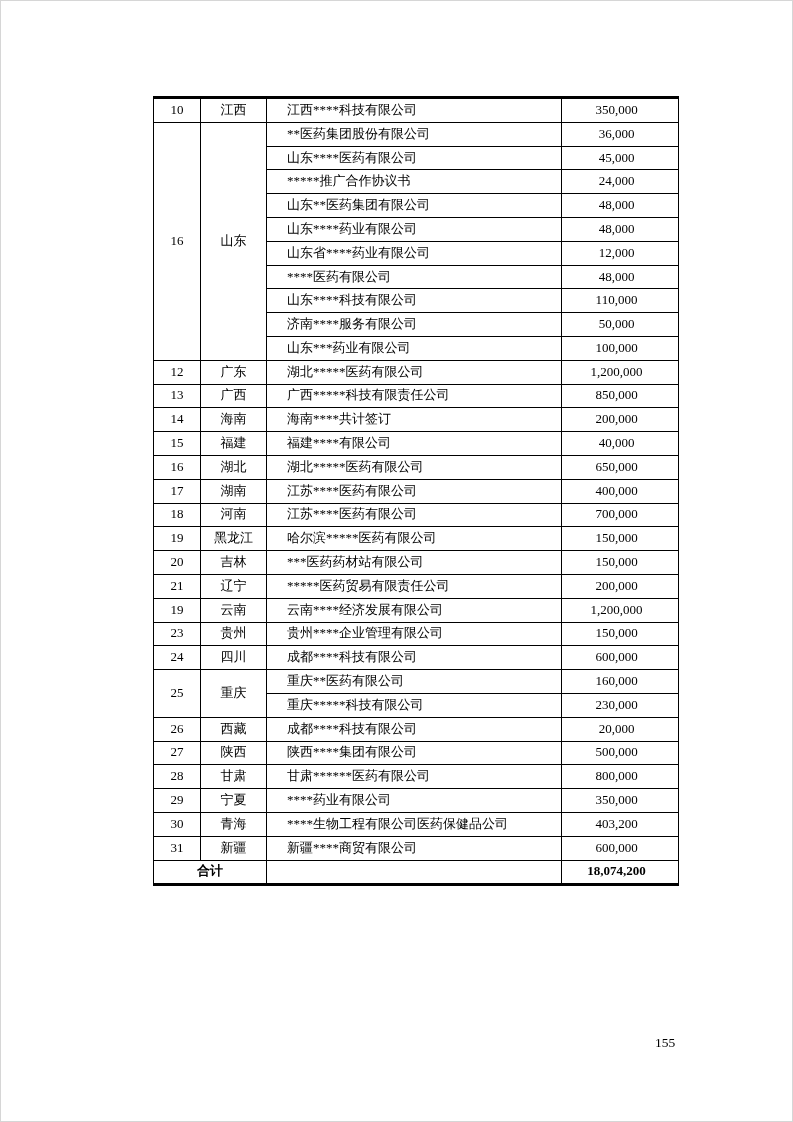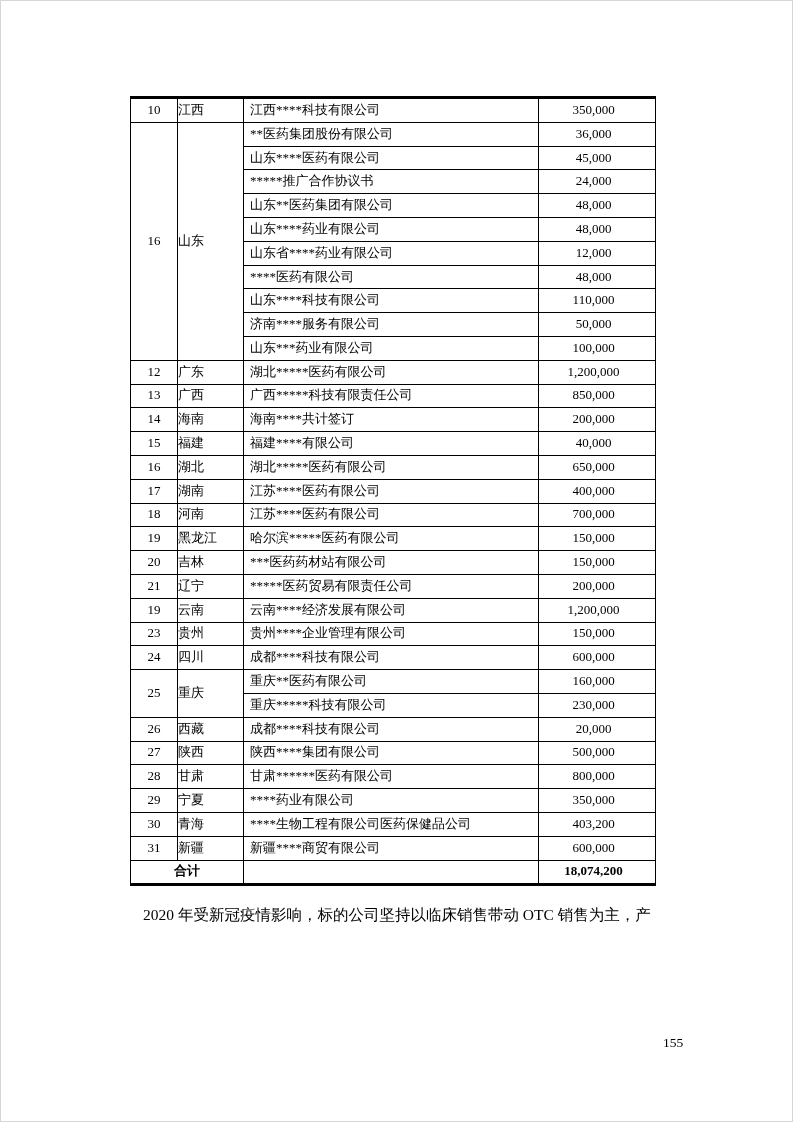--- a/index.html
+++ b/index.html
@@ -22,64 +22,63 @@
   .content {
     position: absolute;
     left: 100px;
     top: 96px;
     width: 593px;
   }
   table.dist-table {
     border-collapse: collapse;
     table-layout: fixed;
     width: 525px;
-    margin-left: 30px;
+    margin-left: 53px;
     border-top: 3px solid #000;
     border-bottom: 3px solid #000;
     border-left: 1.5px solid #000;
     border-right: 1.5px solid #000;
     font-size: 13px;
   }
   .dist-table col.w-no   { width: 47px; }
   .dist-table col.w-prov { width: 66px; }
   .dist-table col.w-comp { width: 295px; }
   .dist-table col.w-val  { width: 117px; }
   .dist-table td {
     border: 1px solid #000;
     height: 22.8px;
     padding: 0;
     line-height: 1.15;
     vertical-align: middle;
     overflow: hidden;
     white-space: nowrap;
   }
   .dist-table td.c-no   { text-align: center; }
-  .dist-table td.c-prov { text-align: left; }
-  .dist-table td.c-comp { text-align: left;  padding-left: 6px; }
+  .dist-table td.c-prov { text-align: center; }
+  .dist-table td.c-comp { text-align: left;  padding-left: 20px; }
   .dist-table td.c-val  { text-align: center; padding-right: 7px; }
   .dist-table tr.total-row td { font-weight: bold; }
   .para {
     margin: 0;
     font-size: 15.5px;
     line-height: 29.5px;
     text-align: justify;
     color: #000;
   }
   .para.indent { text-indent: 43px; }
   .para.p1 { margin-top: 10px; }
   .para.p2 { margin-top: 14px; }
   .page-number {
     position: absolute;
     top: 1035px;
     left: 653px;
     width: 24px;
     font-size: 13.5px;
     text-align: center;
     color: #000;
-    margin-left: 8px;
   }
 </style>
 </head>
 <body>
 
 <div class="page">
   <div class="content">
     <table class="dist-table">
       <colgroup>
         <col class="w-no">
@@ -262,17 +261,16 @@
           </tr>
           <tr class="total-row">
             <td class="c-no" colspan="2">合计</td>
             <td class="c-comp"></td>
             <td class="c-val">18,074,200</td>
           </tr>
         </tbody>
     </table>
 
 
-    <p class="para indent p2">2020 年受新冠疫情影响，标的公司坚持以临床销售带动 OTC 销售为主，产</p>
   </div>
 
   <div class="page-number">155</div>
 </div>
 
 </body></html>

